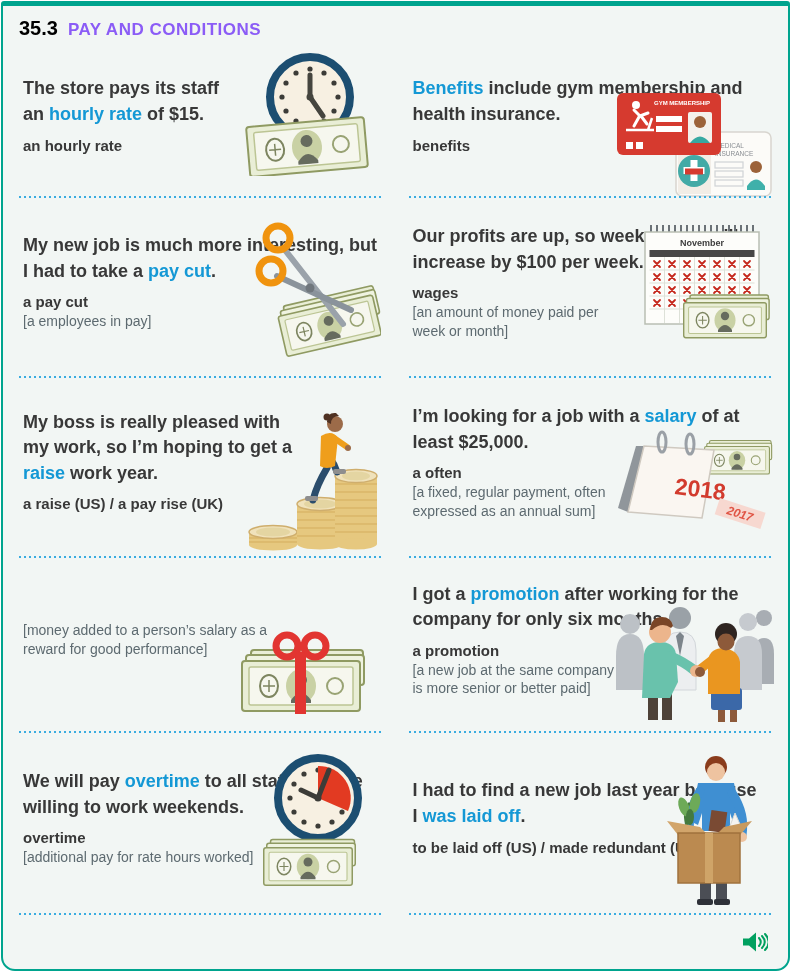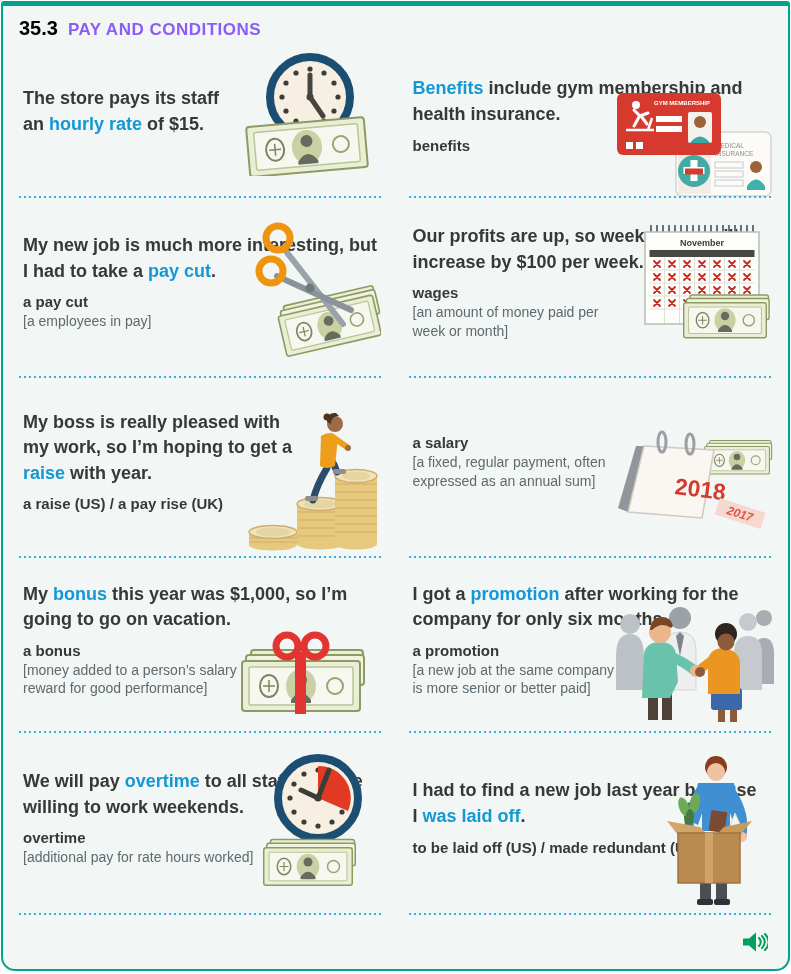--- a/index.html
+++ b/index.html
@@ -79,20 +79,21 @@
 
     <div class="header">
       <span class="unit-number">35.3</span>
       <span class="unit-title">PAY AND CONDITIONS</span>
     </div>
 
     <div class="grid">
 
       <section class="cell">
         <p class="sentence" style="max-width:218px"><span>The store pays its staff an </span><span class="hl">hourly rate</span><span> of $15.</span></p>
+        <h3 class="term">an hourly rate</h3>
         <svg class="illus" style="right:10px;top:4px" width="130" height="126" viewBox="0 0 130 126">
           <g transform="translate(22,2)">
             <use href="#clockbase"></use>
             <path d="M45 45 V23 M45 45 L58 64" stroke="#45453f" stroke-width="5" stroke-linecap="round" fill="none"></path>
             <circle cx="45" cy="45" r="3.5" fill="#45453f"></circle>
           </g>
           <use href="#bill" transform="translate(4,71) rotate(-5 60 26)"></use>
         </svg>
       </section>
 
@@ -156,21 +157,21 @@
           <rect x="8" y="10" width="114" height="92" fill="#fdfdfa" stroke="#b9beb3" stroke-width="1.5"></rect>
           <text x="65" y="24" text-anchor="middle" font-size="9" font-weight="bold" fill="#3c3c3c">November</text>
           <rect x="12.5" y="28" width="105" height="7" fill="#474747"></rect>
           <path d="M12.5 48 H117.5 M12.5 61 H117.5 M12.5 74 H117.5 M12.5 87 H117.5 M27.5 35 V101 M42.5 35 V101 M57.5 35 V101 M72.5 35 V101 M87.5 35 V101 M102.5 35 V101" stroke="#dde1d8" stroke-width="1"></path>
           <path d="M17 39 l6 6 m0 -6 l-6 6 M32 39 l6 6 m0 -6 l-6 6 M47 39 l6 6 m0 -6 l-6 6 M62 39 l6 6 m0 -6 l-6 6 M77 39 l6 6 m0 -6 l-6 6 M92 39 l6 6 m0 -6 l-6 6 M107 39 l6 6 m0 -6 l-6 6 M17 52 l6 6 m0 -6 l-6 6 M32 52 l6 6 m0 -6 l-6 6 M47 52 l6 6 m0 -6 l-6 6 M62 52 l6 6 m0 -6 l-6 6 M77 52 l6 6 m0 -6 l-6 6 M92 52 l6 6 m0 -6 l-6 6 M107 52 l6 6 m0 -6 l-6 6 M17 65 l6 6 m0 -6 l-6 6 M32 65 l6 6 m0 -6 l-6 6 M47 65 l6 6 m0 -6 l-6 6 M62 65 l6 6 m0 -6 l-6 6 M77 65 l6 6 m0 -6 l-6 6 M92 65 l6 6 m0 -6 l-6 6 M107 65 l6 6 m0 -6 l-6 6 M17 78 l6 6 m0 -6 l-6 6 M32 78 l6 6 m0 -6 l-6 6 M47 78 l6 6 m0 -6 l-6 6" stroke="#c5281c" stroke-width="1.8" stroke-linecap="round"></path>
           <use href="#billstack" transform="translate(46,80) scale(0.7)"></use>
         </svg>
       </section>
 
       <section class="cell">
-        <p class="sentence" style="max-width:272px"><span>My boss is really pleased with my work, so I’m hoping to get a </span><span class="hl">raise</span><span> with year.</span></p>
+        <p class="sentence" style="max-width:272px"><span>My boss is really pleased with my work, so I’m hoping to get a </span><span class="hl">raise</span><span> work year.</span></p>
         <h3 class="term">a raise (US) / a pay rise (UK)</h3>
         <svg class="illus" style="right:4px;top:2px" width="136" height="172" viewBox="0 0 136 172">
           <g>
             <rect x="6" y="152" width="48" height="13" fill="#e6c87f"></rect>
             <ellipse cx="30" cy="165" rx="24" ry="5.5" fill="#e6c87f"></ellipse>
             <path d="M6 158 h48 M6 162 h48" stroke="#d4ad5e" stroke-width="1"></path>
             <ellipse cx="30" cy="152" rx="24" ry="6.5" fill="#f0e2bb" stroke="#cfae6d" stroke-width="1.5"></ellipse>
             <ellipse cx="30" cy="152" rx="17" ry="4.5" fill="#e4d5a2"></ellipse>
           </g>
           <g>
@@ -196,41 +197,40 @@
             <path d="M91 58 L104 67" stroke="#ef9e1c" stroke-width="6" stroke-linecap="round"></path>
             <circle cx="105" cy="68" r="3" fill="#9c6b49"></circle>
             <circle cx="92" cy="44" r="8" fill="#9c6b49"></circle>
             <path d="M84 42 q0 -10 9 -9 l3 3 q-8 0 -8 8 z" fill="#4f3122"></path>
             <circle cx="84" cy="37" r="3.5" fill="#4f3122"></circle>
           </g>
         </svg>
       </section>
 
       <section class="cell">
-        <h3 class="term">a salary</h3>
+        <p class="sentence" style="max-width:345px"><span>I’m looking for a job with a </span><span class="hl">salary</span><span> of at least $25,000.</span></p>
+        <h3 class="term">a often</h3>
         <p class="def" style="max-width:225px">[a fixed, regular payment, often expressed as an annual sum]</p>
         <svg class="illus" style="right:-4px;top:42px" width="172" height="114" viewBox="0 0 172 114">
           <use href="#billstack" transform="translate(100,26) scale(0.55)"></use>
           <g>
             <polygon points="24,92 40,26 32,26 14,88" fill="#90969b"></polygon>
             <polygon points="24,92 98,98 110,30 40,26" fill="#faf6f1" stroke="#cfc9c0" stroke-width="1.5"></polygon>
             <ellipse cx="58" cy="22" rx="4" ry="10" fill="none" stroke="#9aa0a6" stroke-width="3"></ellipse>
             <ellipse cx="86" cy="24" rx="4" ry="10" fill="none" stroke="#9aa0a6" stroke-width="3"></ellipse>
             <text x="70" y="74" font-size="23" font-weight="bold" fill="#d23b2e" transform="rotate(7 70 74)">2018</text>
           </g>
           <g transform="rotate(18 136 94)">
             <rect x="112" y="85" width="48" height="17" fill="#f7d8d0"></rect>
             <text x="136" y="98" text-anchor="middle" font-size="12" font-weight="bold" font-style="italic" fill="#e05545">2017</text>
           </g>
         </svg>
       </section>
 
       <section class="cell">
-        <p class="sentence" style="max-width:330px"><span>My </span><span class="hl">bonus</span><span> this year was $1,000, so I’m going to go on vacation.</span></p>
-        <h3 class="term">a bonus</h3>
         <p class="def" style="max-width:255px">[money added to a person’s salary as a reward for good performance]</p>
         <svg class="illus" style="right:12px;top:44px" width="136" height="116" viewBox="0 0 136 116">
           <g transform="translate(6,58)">
             <use href="#billstack"></use>
             <rect x="54" y="-4" width="11" height="58" fill="#e23531"></rect>
             <circle cx="46" cy="-14" r="11" fill="none" stroke="#e23531" stroke-width="7"></circle>
             <circle cx="74" cy="-14" r="11" fill="none" stroke="#e23531" stroke-width="7"></circle>
             <circle cx="59.5" cy="-3" r="5.5" fill="#e23531"></circle>
           </g>
         </svg>

